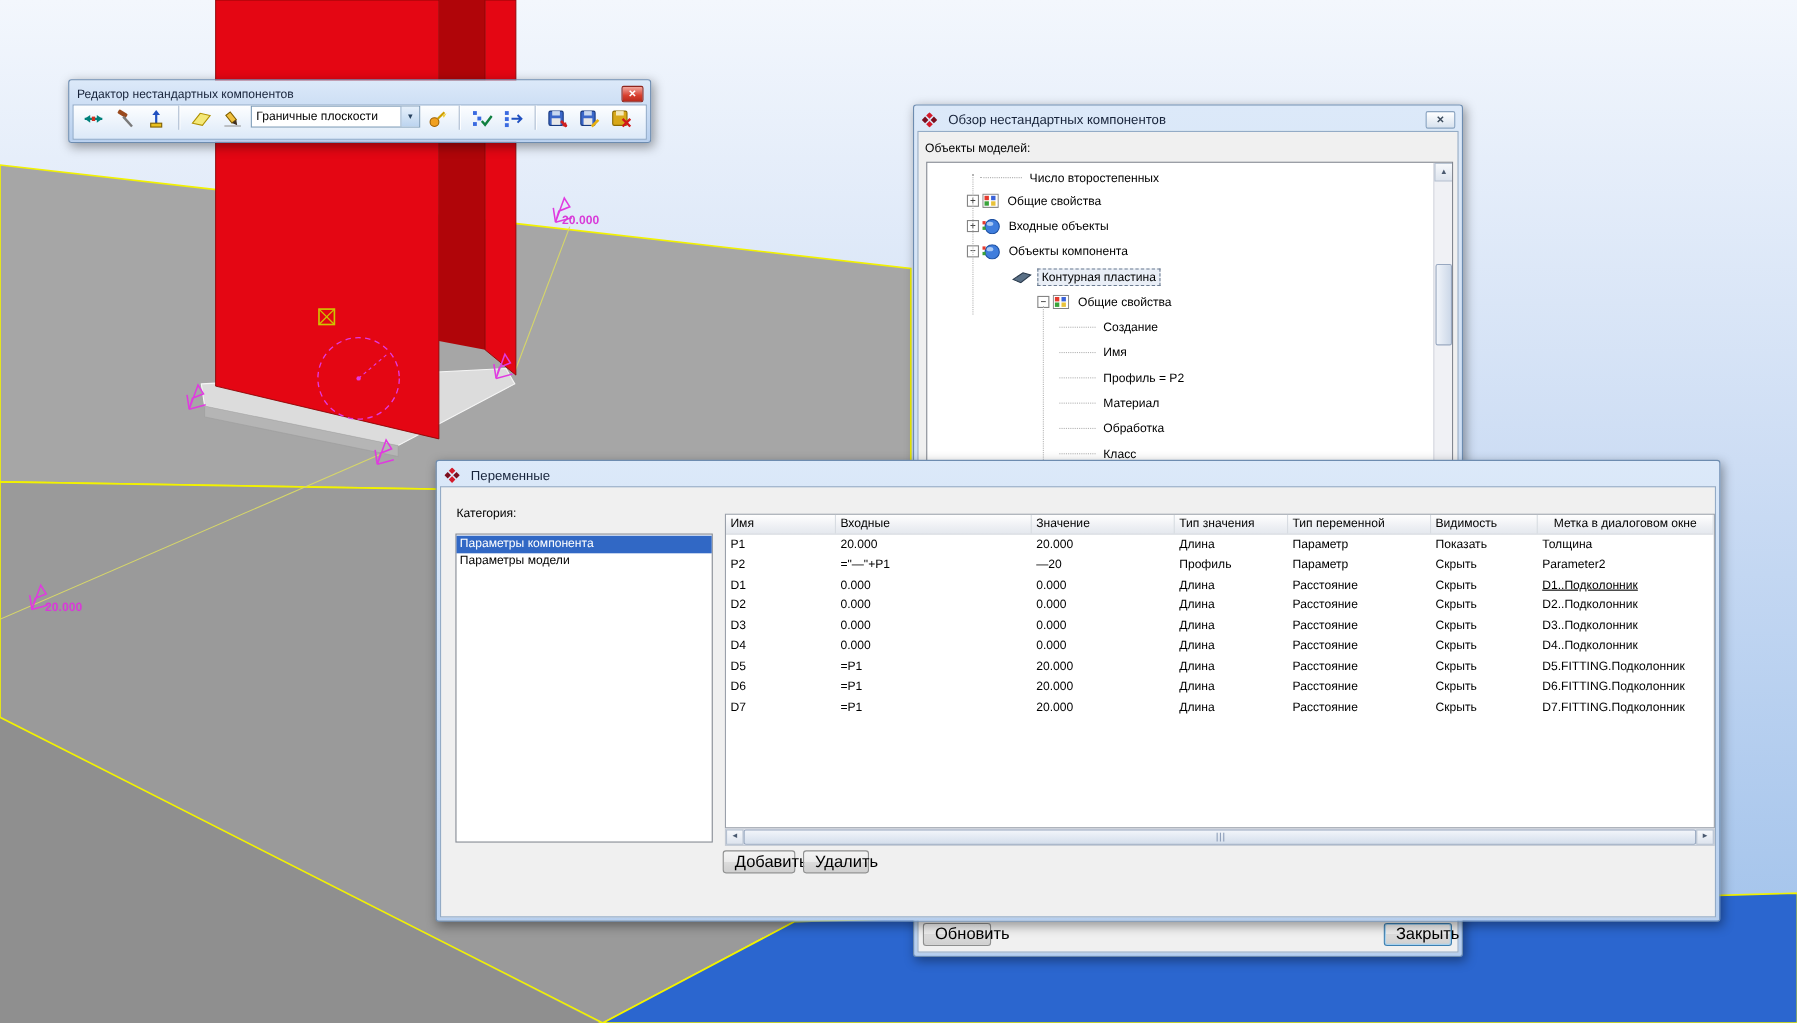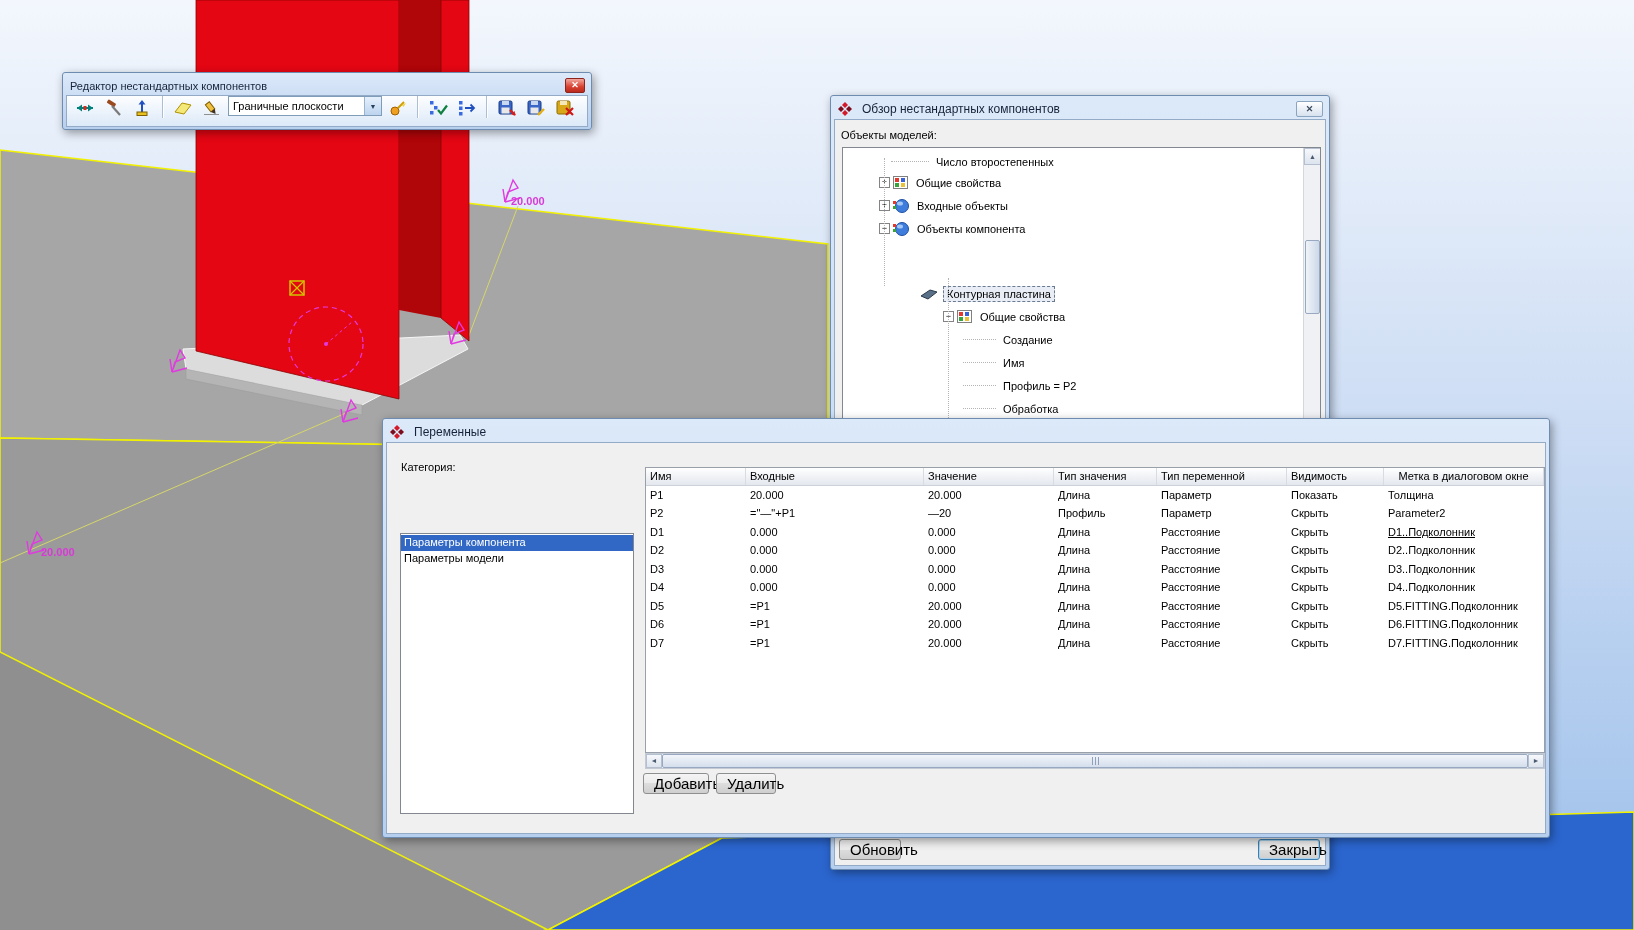--- a/index.html
+++ b/index.html
@@ -52,21 +52,21 @@
   .hs-thumb{flex:1;margin:0;border:1px solid #98a8c0;border-radius:2px;
        background:linear-gradient(#f2f5fa,#d4deec);display:flex;align-items:center;justify-content:center;gap:2px;}
   .grip{width:1px;height:8px;background:#8fa0ba;}
 
   
   .btn{height:21px;padding:0 10px;border:1px solid #8e8f8f;border-radius:3px;font-size:15px;
        background:linear-gradient(#f4f4f4,#ebebeb 50%,#dddddd 50%,#cfcfcf);}
   .btn.default{border-color:#3c7fb1;box-shadow:0 0 0 1px #a8d2ee inset;}
 
   
-  .listbox{position:absolute;background:#fff;border:1px solid #828790;padding-top:1px;margin-top:48px;}
+  .listbox{position:absolute;background:#fff;border:1px solid #828790;padding-top:1px;}
   .list-item{height:16px;line-height:15px;padding:0 3px;white-space:nowrap;overflow:hidden;}
   .list-item.selected{background:#3168c5;color:#fff;}
   .vtable{position:absolute;background:#fff;border:1px solid #9aa0aa;overflow:hidden;}
   .vt-header{display:flex;height:18px;background:linear-gradient(#ffffff,#eef0f4 60%,#e4e8ee);border-bottom:1px solid #cdd2da;}
   .vt-hcell{padding:2px 4px;border-right:1px solid #d8dce2;white-space:nowrap;overflow:hidden;flex:0 0 auto;}
   .vt-row{display:flex;height:18.5px;}
   .vt-cell{padding:2.5px 4px;white-space:nowrap;overflow:hidden;flex:0 0 auto;}
   .field-label{position:absolute;white-space:nowrap;}
 </style>
 </head>
@@ -174,21 +174,21 @@
           <span class="tree-icon">
             <svg width="16" height="14">
               <circle cx="9" cy="7" r="6.5" fill="#3f7ddd" stroke="#1c4fa0"></circle>
               <ellipse cx="7" cy="4.5" rx="3" ry="2" fill="#a8c8f4"></ellipse>
               <rect x="0" y="2" width="3" height="3" fill="#e43a2e"></rect>
               <rect x="0" y="7" width="3" height="3" fill="#3aa33a"></rect>
             </svg>
           </span>
           <span class="tree-label">Объекты компонента</span>
         </div>
-        <div class="tree-row" style="padding-left: 77px; margin-top: 42px;">
+        <div class="tree-row" style="padding-left: 77px;">
           <span class="tree-icon">
             <svg width="18" height="12">
               <polygon points="1,8 10,2 17,4 8,11" fill="#5a7086" stroke="#2a3a4c"></polygon>
             </svg>
           </span>
           <span class="tree-label selected">Контурная пластина</span>
         </div>
         <div class="tree-row" style="padding-left: 100px;">
           <span class="expander">−</span>
           <span class="tree-icon">
@@ -209,25 +209,25 @@
         <div class="tree-row" style="padding-left: 120px;">
           <span class="dots" style="width: 33px;"></span>
           <span class="tree-label">Имя</span>
         </div>
         <div class="tree-row" style="padding-left: 120px;">
           <span class="dots" style="width: 33px;"></span>
           <span class="tree-label">Профиль = P2</span>
         </div>
         <div class="tree-row" style="padding-left: 120px;">
           <span class="dots" style="width: 33px;"></span>
+          <span class="tree-label">Материал</span>
+        </div>
+        <div class="tree-row" style="padding-left: 120px;">
+          <span class="dots" style="width: 33px;"></span>
           <span class="tree-label">Обработка</span>
-        </div>
-        <div class="tree-row" style="padding-left: 120px;">
-          <span class="dots" style="width: 33px;"></span>
-          <span class="tree-label">Материал</span>
         </div>
         <div class="tree-row" style="padding-left: 120px;">
           <span class="dots" style="width: 33px;"></span>
           <span class="tree-label">Класс</span>
         </div>
         <div class="vscroll" style="right:0;top:0;height:686px;">
         <div class="sb-btn" style="position:absolute;top:0;left:0;">▲</div>
         <div class="sb-thumb-v" style="top:92px;height:74px;"></div>
         <div class="sb-btn" style="position:absolute;bottom:0;left:0;">▼</div>
       </div>
@@ -330,21 +330,21 @@
           <svg width="20" height="18">
             <rect x="2" y="2" width="13" height="13" rx="1.5" fill="#d8a818" stroke="#8a6a00"></rect>
             <rect x="5" y="2" width="7" height="4" fill="#f4e8b8"></rect>
             <path d="M11 9 l7 7 M18 9 l-7 7" stroke="#d01818" stroke-width="2.2"></path>
           </svg>
         </div>
       </div>
   </div>
 </div>
 
-<div class="win" style="left:382px;top:418px;width:1168px;height:420px;">
+<div class="win" style="left:396px;top:418px;width:1168px;height:420px;">
   <div class="titlebar">
     <span class="tree-icon" id="app-icon-2">
         <svg width="14" height="14">
           <path d="M7 0 L10 3 L7 6 L4 3 Z" fill="#d41a2a"></path>
           <path d="M11 4 L14 7 L11 10 L8 7 Z" fill="#7c0e1e"></path>
           <path d="M3 4 L6 7 L3 10 L0 7 Z" fill="#7c0e1e"></path>
           <path d="M7 8 L10 11 L7 14 L4 11 Z" fill="#d41a2a"></path>
         </svg>
       </span>
     <span class="title-text">Переменные</span>

